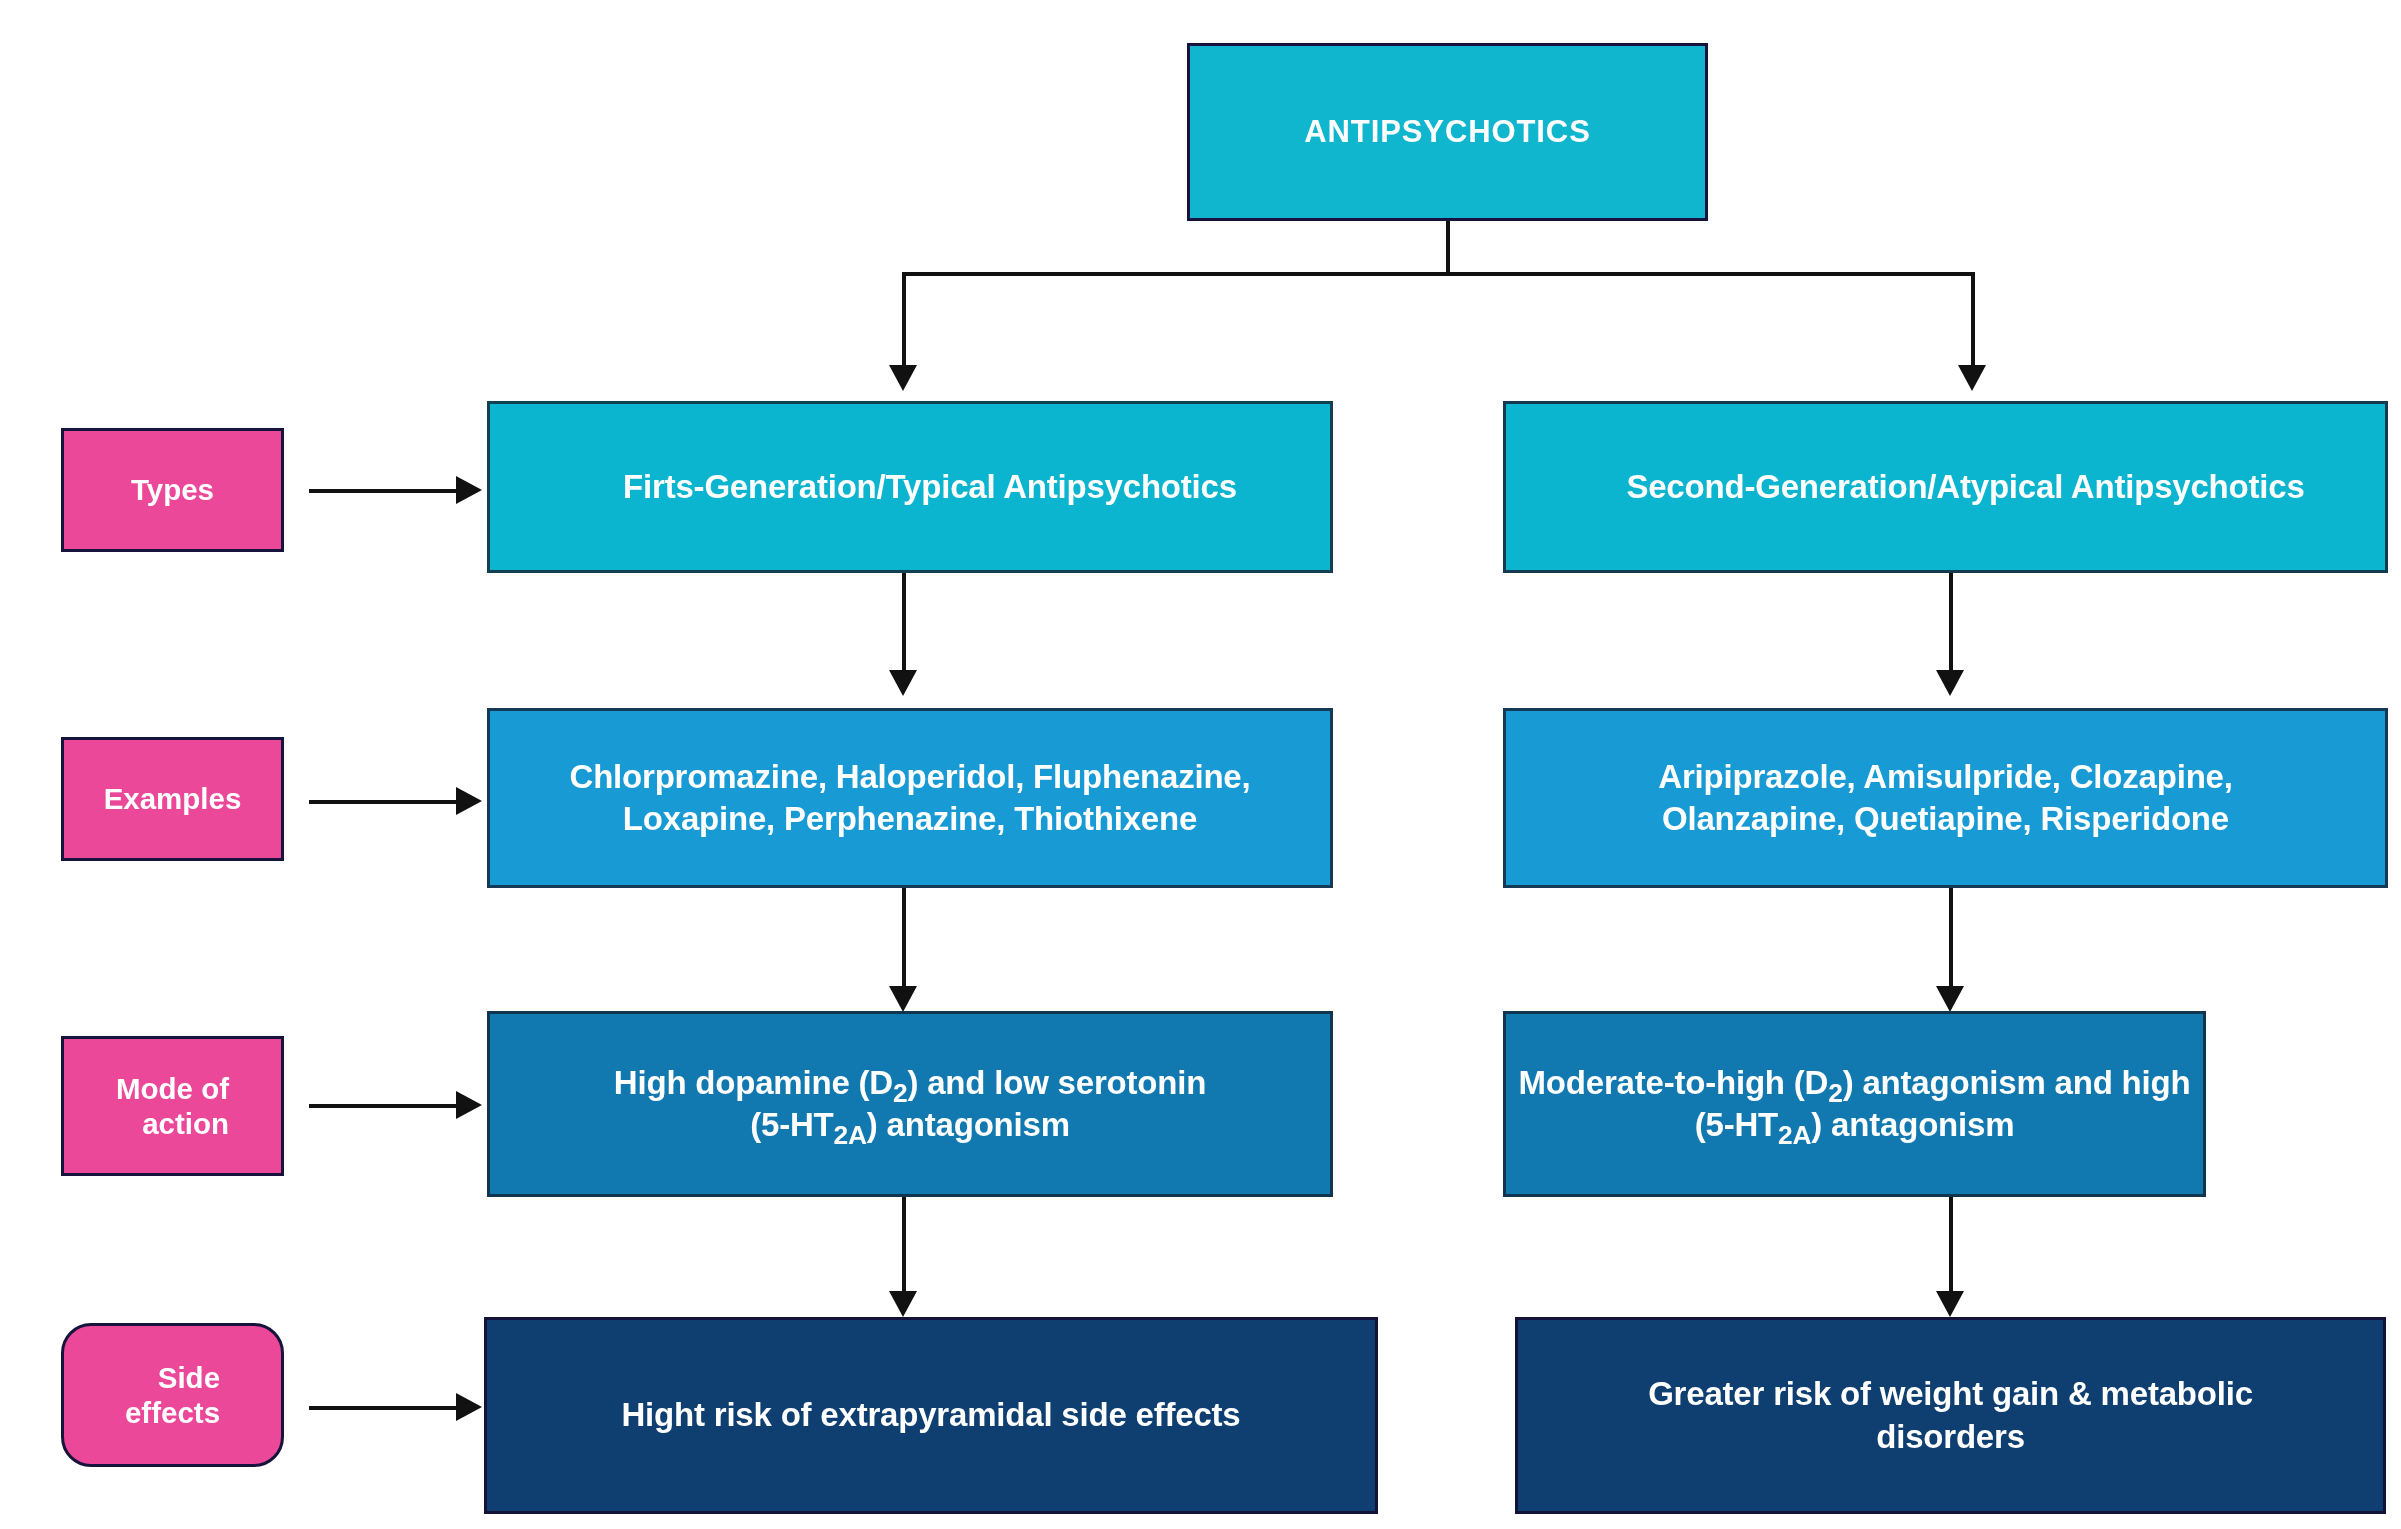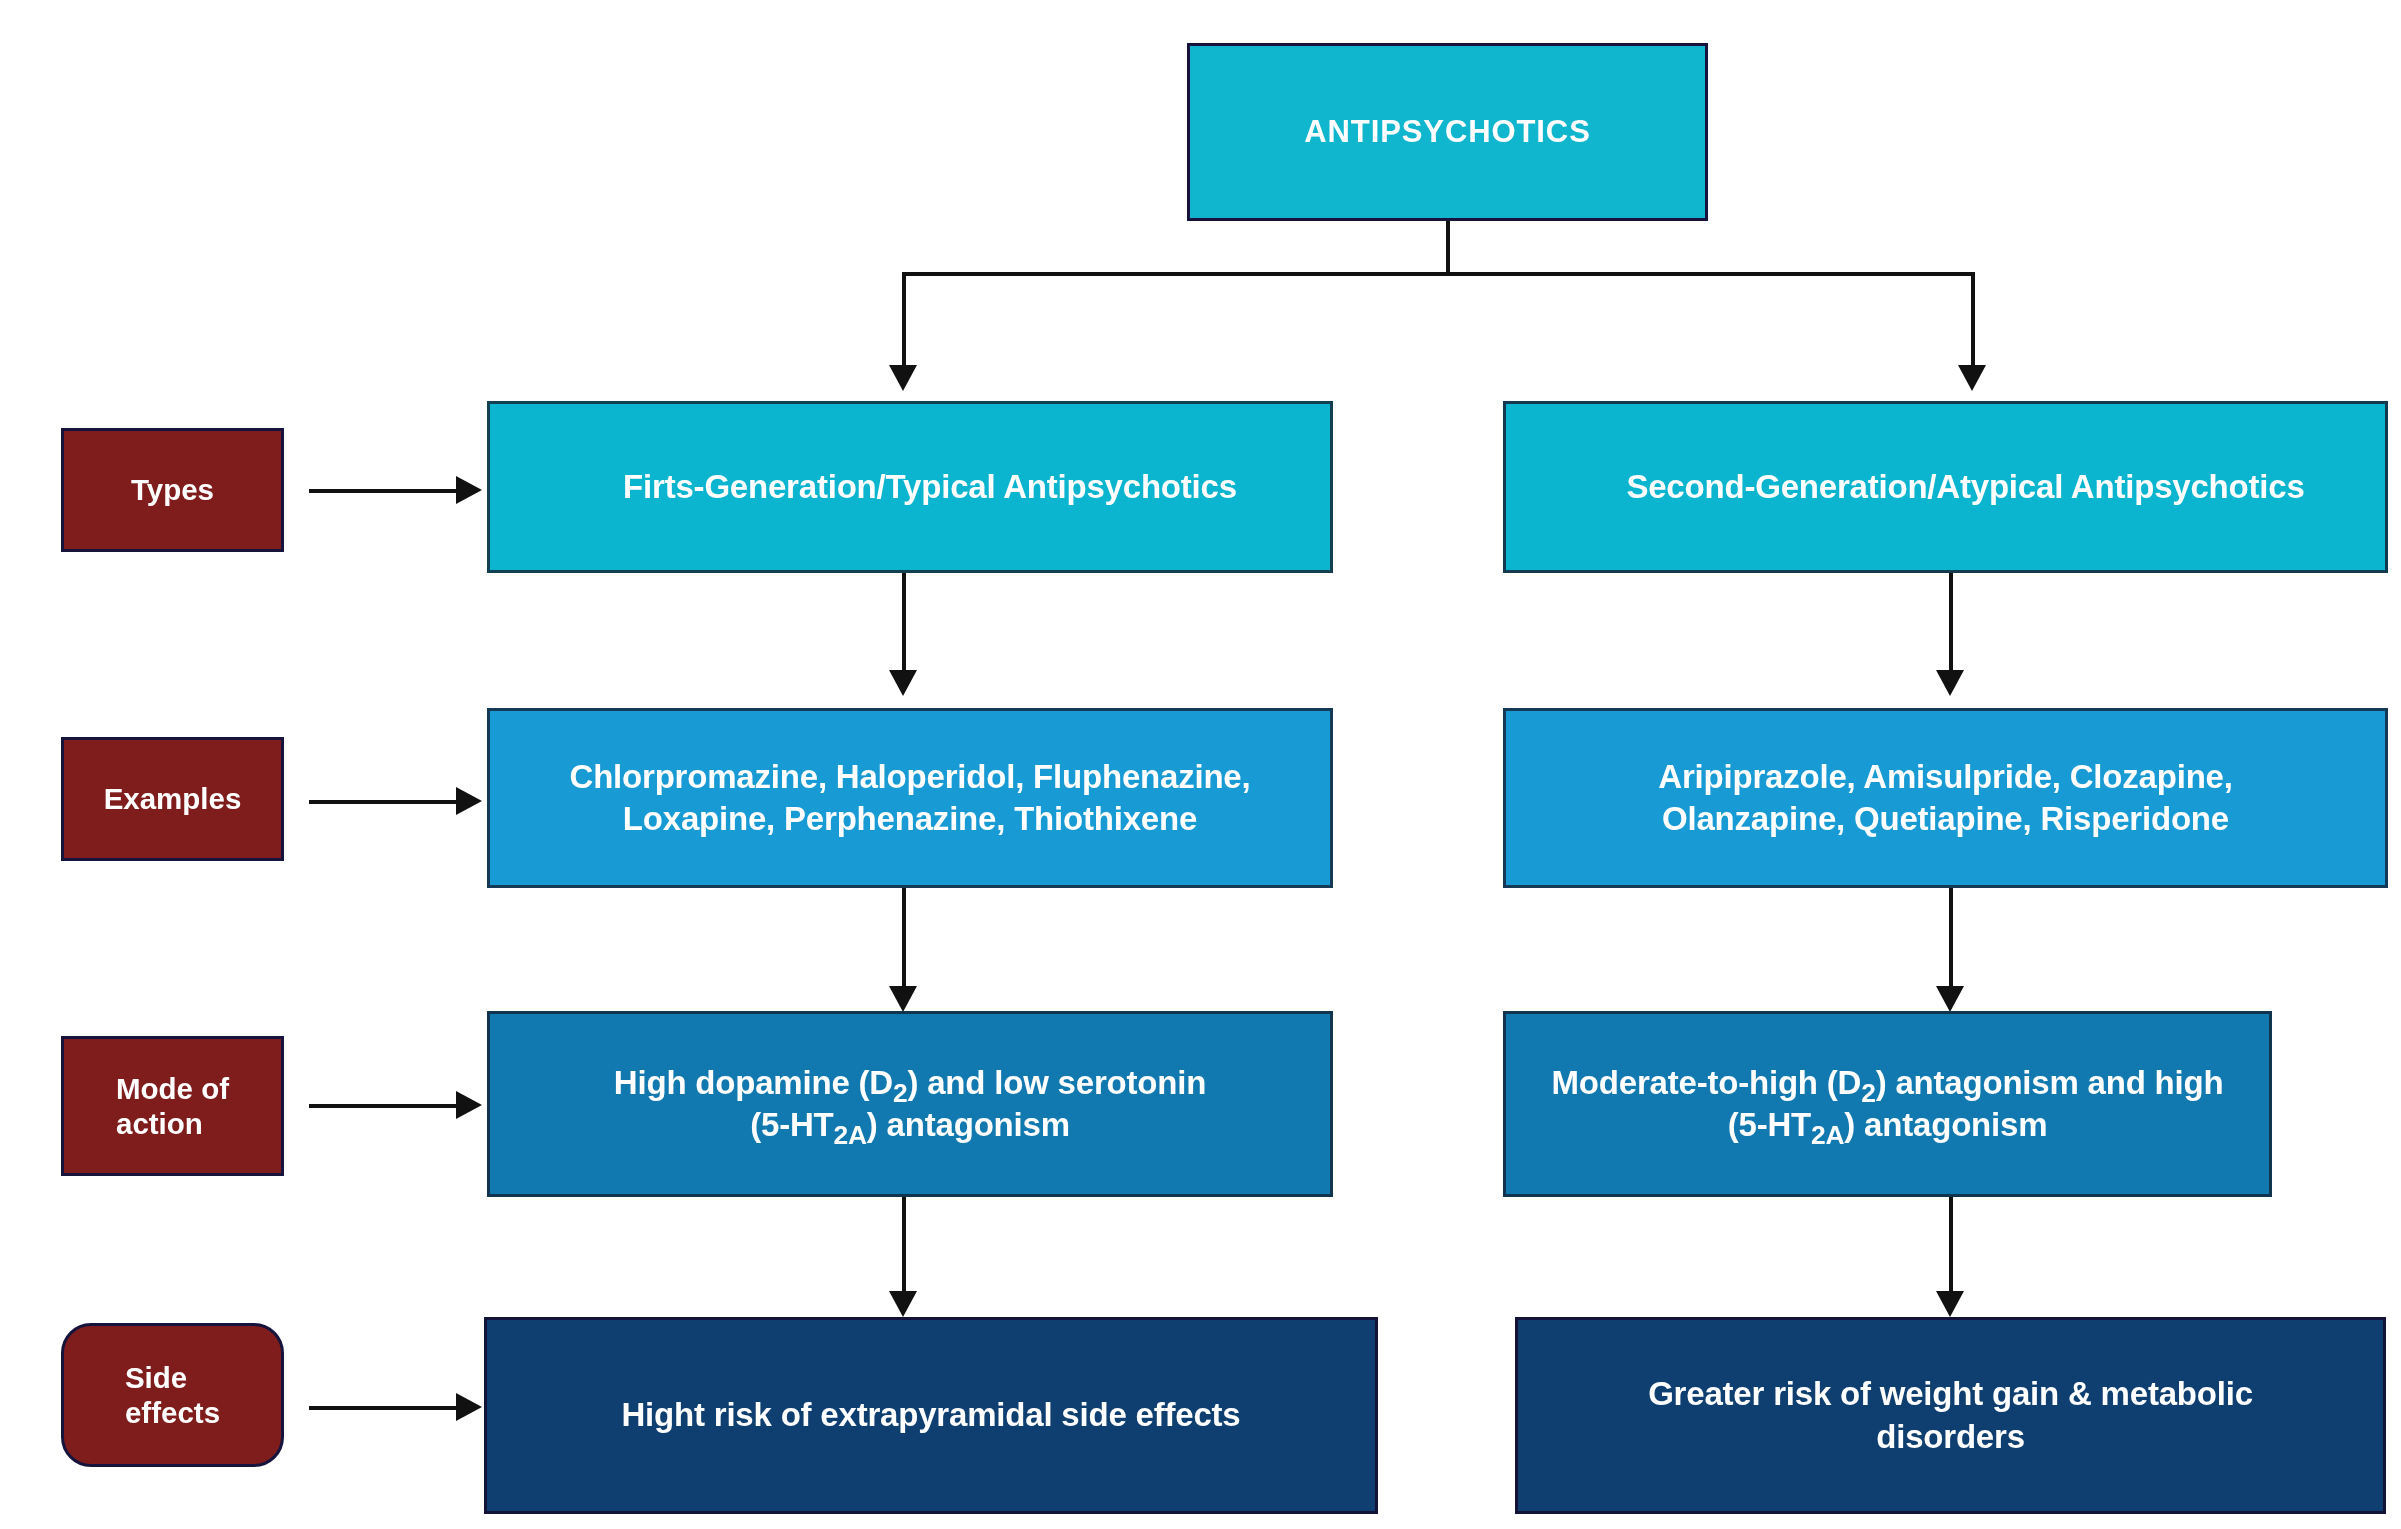--- a/index.html
+++ b/index.html
@@ -68,22 +68,22 @@
     font-size: 33px;
   }
 
   
   .label-box {
     position: absolute;
     box-sizing: border-box;
     display: flex;
     align-items: center;
     justify-content: center;
-    text-align: left;
-    background: #7f1d1d;
+    text-align: right;
+    background: #ec4899;
     border: 3.9px solid #16143c;
     color: #ffffff;
     font-weight: bold;
     font-size: 29.5px;
     line-height: 1.2;
   }
 
   
   .vline {
     position: absolute;
@@ -189,21 +189,21 @@
   <div class="hline" style="left:309px; top:1104px; width:152px;"></div>
   <div class="arrow-right" style="left:456px; top:1091px;"></div>
 
   <div class="box row-mode" style="left:487px; top:1011px; width:846px; height:186px;">
     <span>
       <span>High dopamine (D</span><sub class="sub-small">2</sub><span>) and low serotonin</span><br>
       <span>(5-HT</span><sub class="sub-small">2A</sub><span>) antagonism</span>
     </span>
   </div>
 
-  <div class="box row-mode" style="left:1503px; top:1011px; width:769px; height:186px;">
+  <div class="box row-mode" style="left:1503px; top:1011px; width:703px; height:186px;">
     <span>
       <span>Moderate-to-high (D</span><sub class="sub-small">2</sub><span>) antagonism and high</span><br>
       <span>(5-HT</span><sub class="sub-small">2A</sub><span>) antagonism</span>
     </span>
   </div>
 
   <div class="vline" style="left:902px; top:1197px; height:96px;"></div>
   <div class="arrow-down" style="left:889px; top:1291px;"></div>
   <div class="vline" style="left:1949px; top:1197px; height:96px;"></div>
   <div class="arrow-down" style="left:1936px; top:1291px;"></div>

